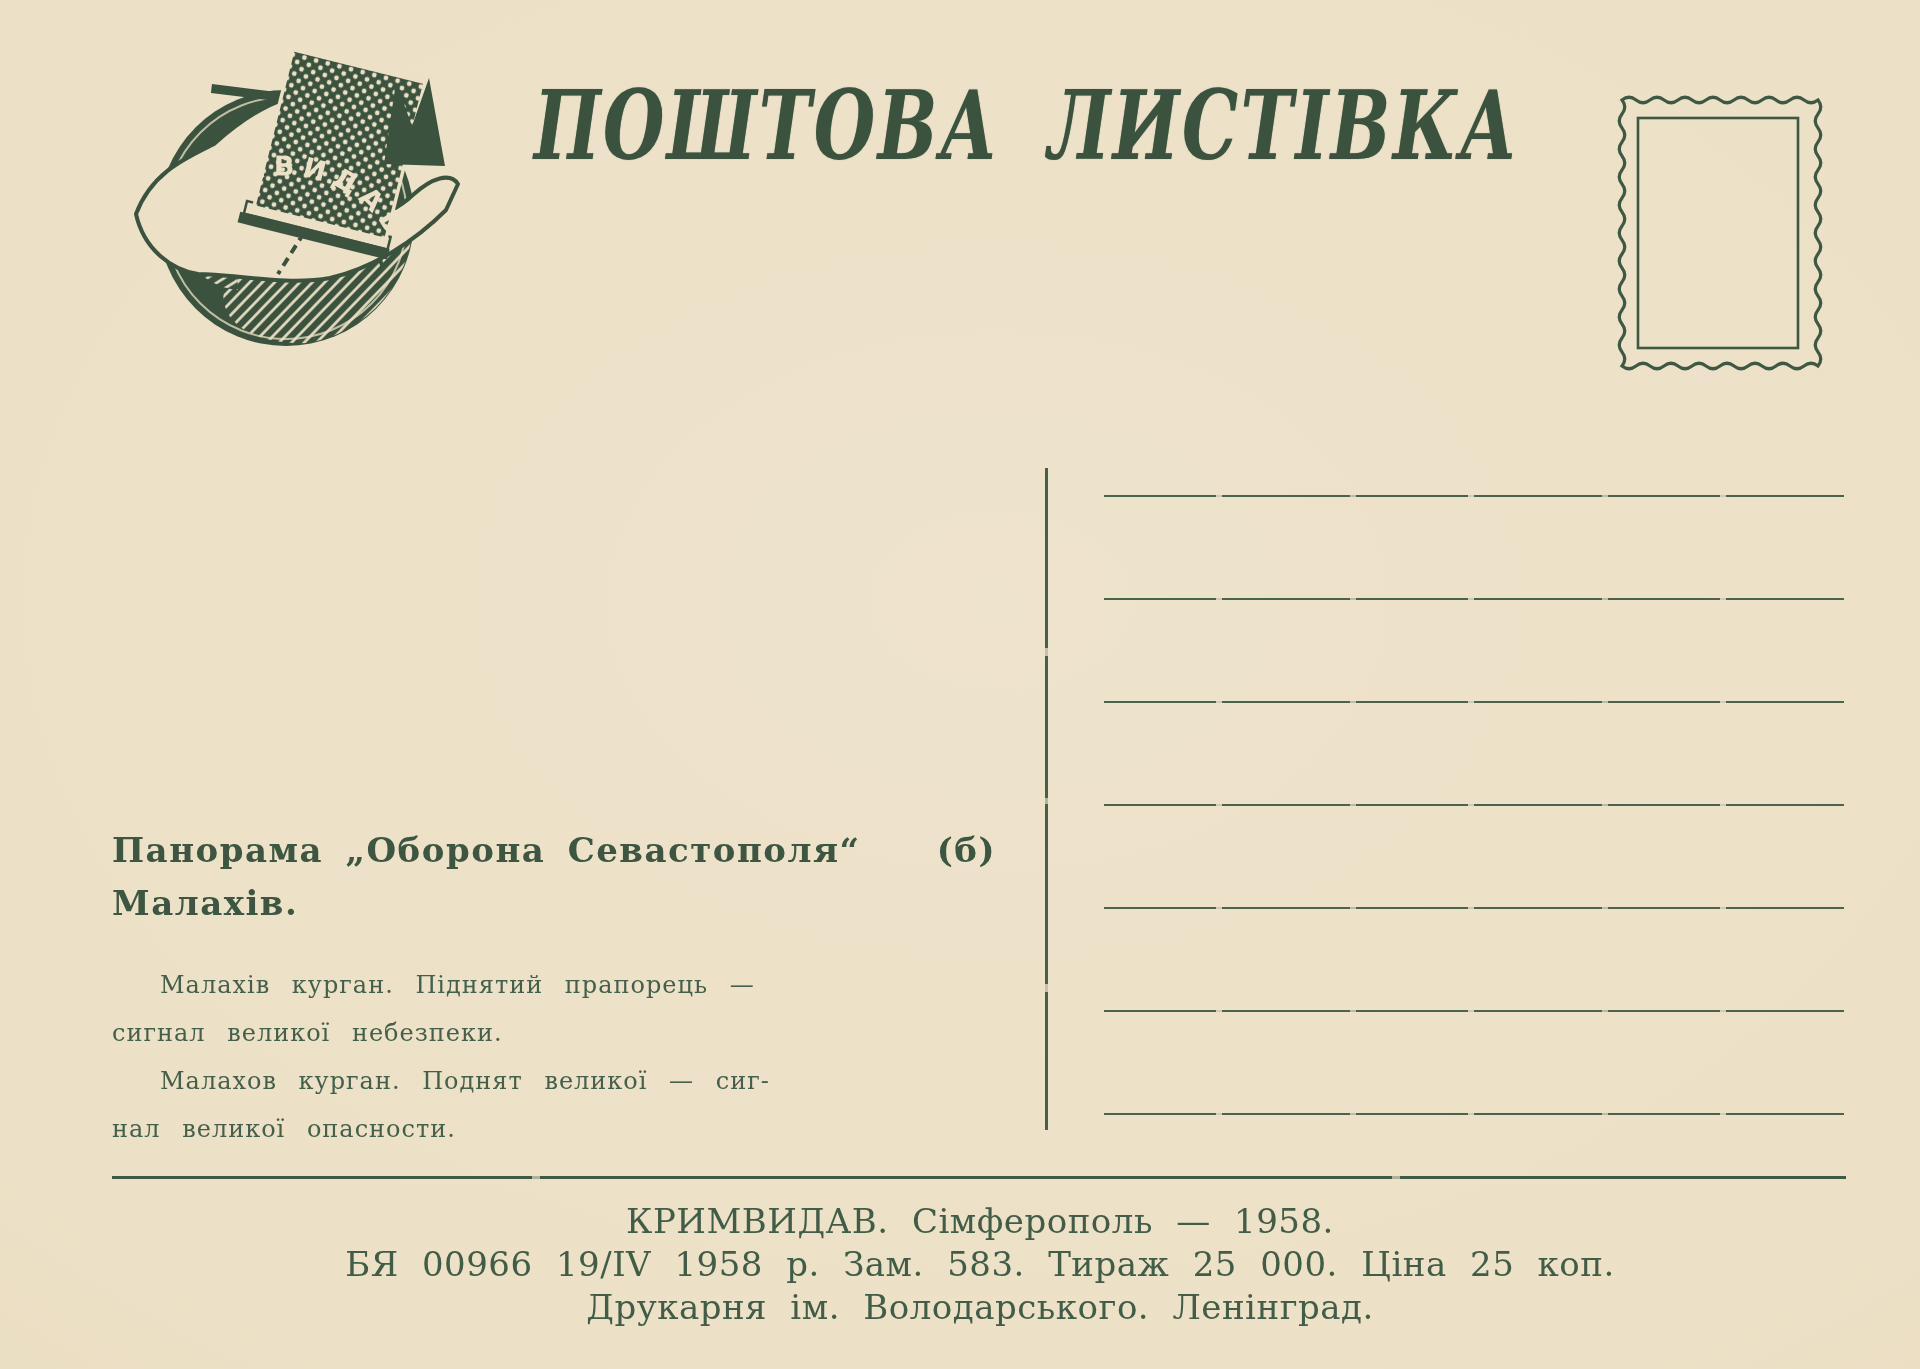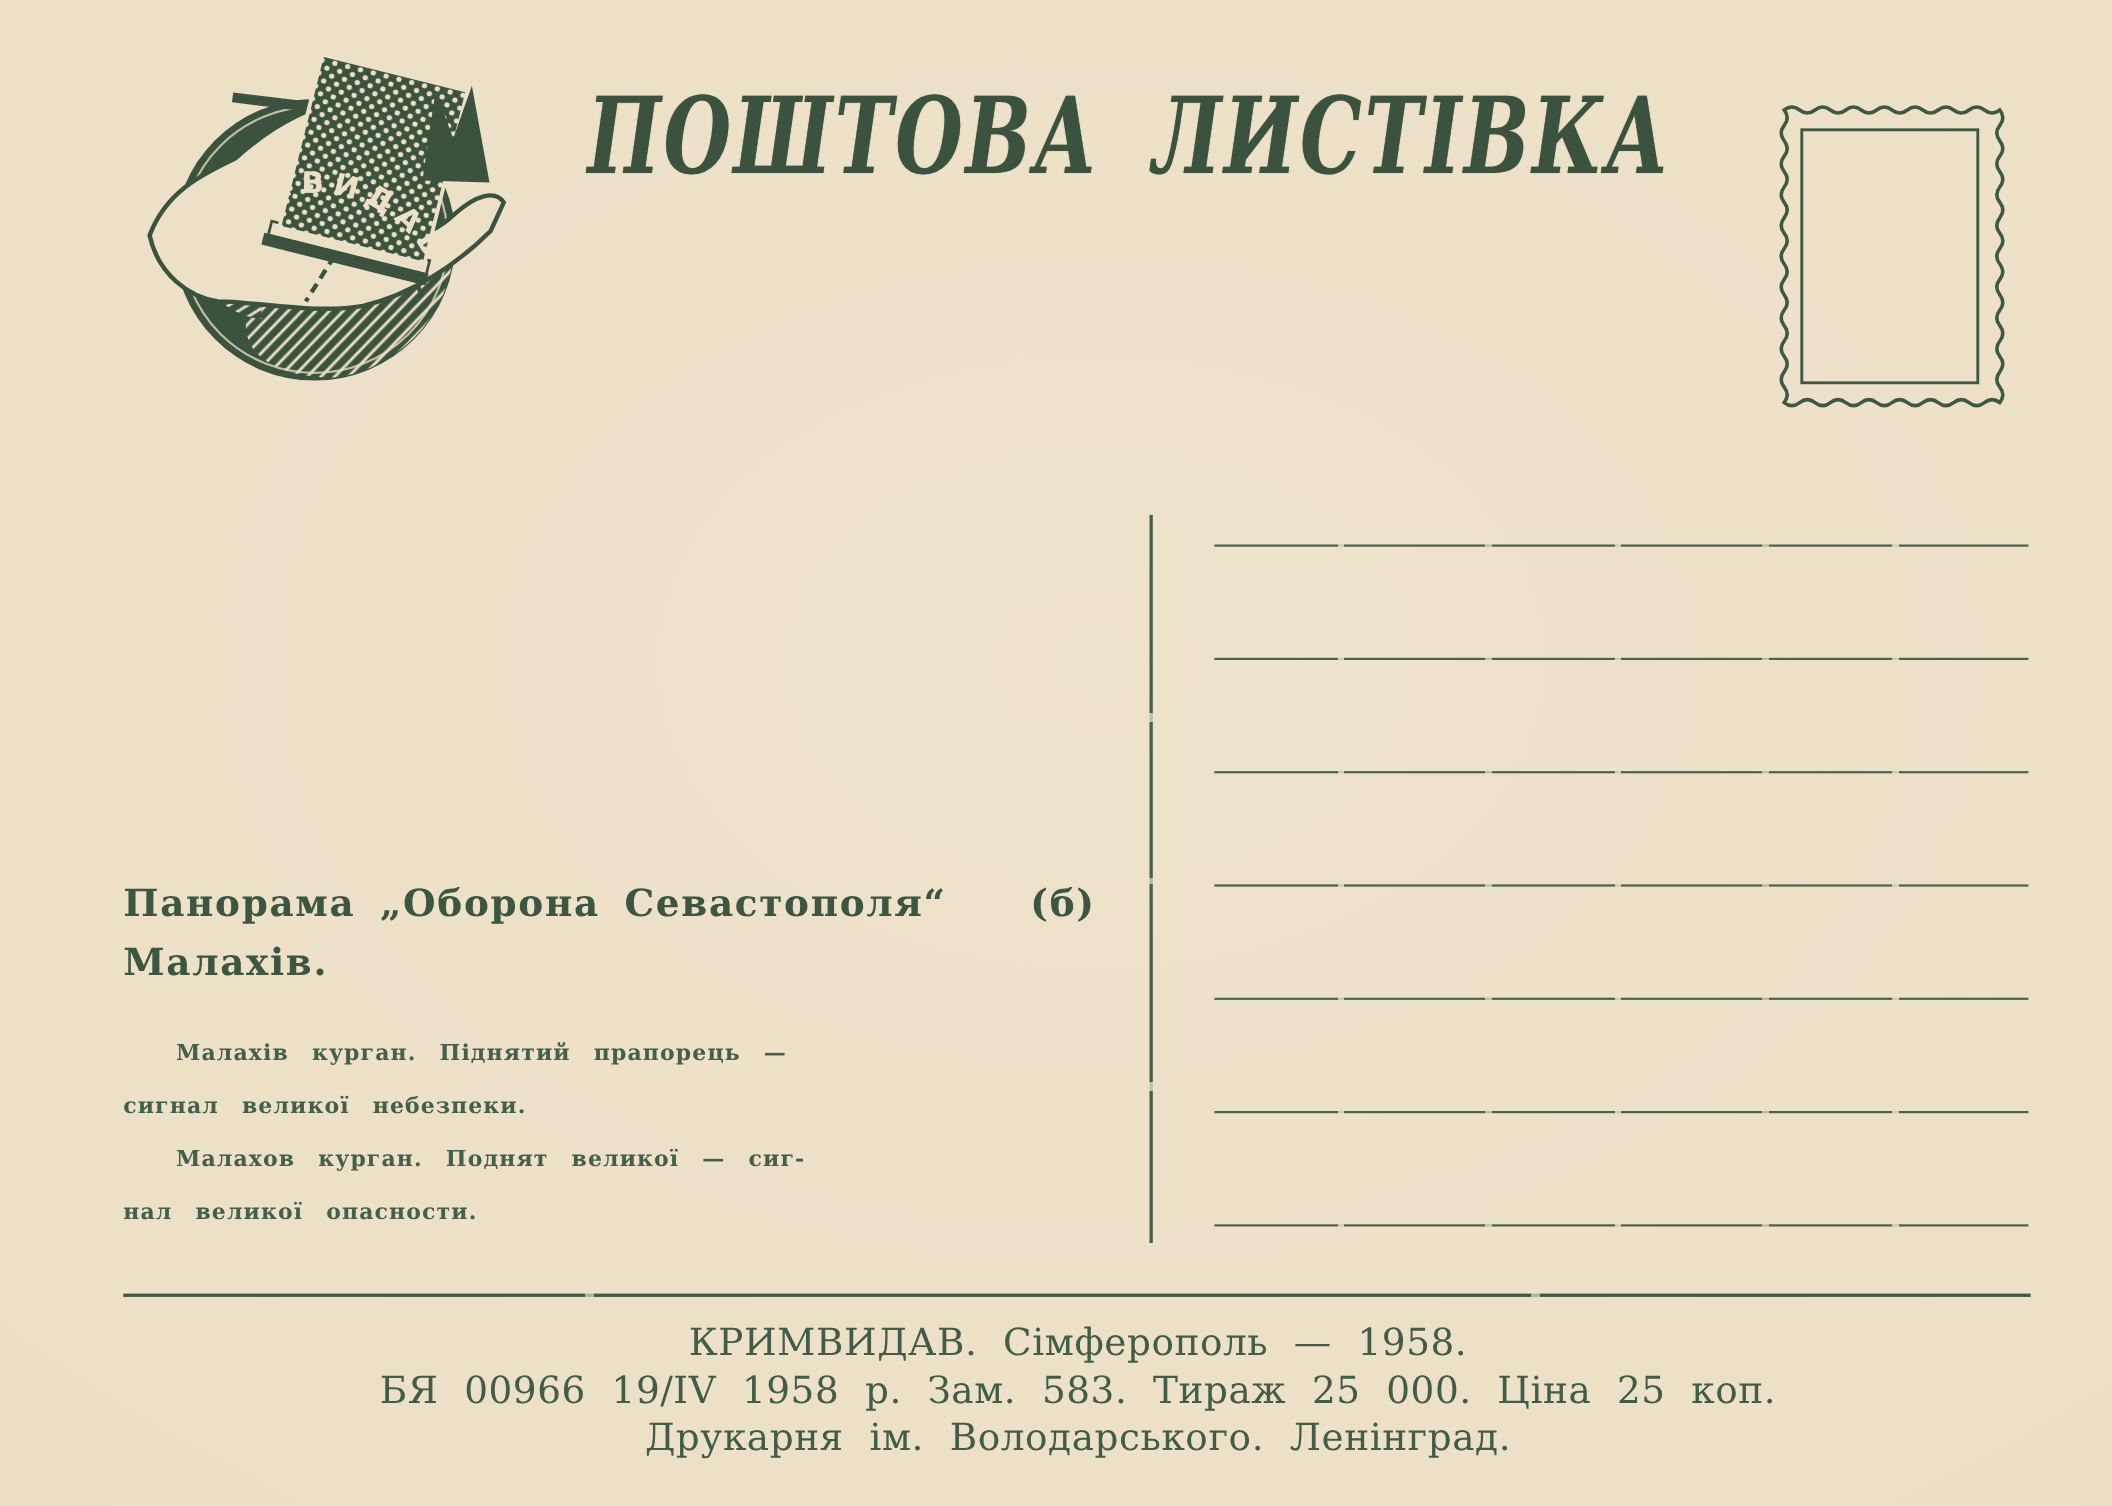--- a/index.html
+++ b/index.html
@@ -36,31 +36,31 @@
   }
   .addr-lines{position:absolute;left:1104px;top:495px;width:740px;height:640px;}
   .addr-line{
     position:absolute;left:0;width:740px;height:2px;
     background:repeating-linear-gradient(90deg,
       #4a634e 0 112px, rgba(74,99,78,.18) 112px 118px,
       #4a634e 118px 246px, rgba(74,99,78,.30) 246px 252px);
   }
 
   
-  .caption{position:absolute;left:112px;top:800px;width:884px;}
+  .caption{position:absolute;left:112px;top:828px;width:884px;}
   .caption-head{
     display:flex;justify-content:space-between;align-items:baseline;
     font-size:34px;font-weight:bold;letter-spacing:1.5px;word-spacing:9px;
     line-height:44px;color:#3c5641;
   }
   .caption-sub{
     font-size:34px;font-weight:bold;letter-spacing:1.5px;
     line-height:44px;margin-top:9px;color:#3c5641;
   }
-  .caption-body{margin-top:36px;font-size:20px;font-weight:bold;
+  .caption-body{margin-top:36px;font-size:24px;font-weight:normal;
     letter-spacing:1px;word-spacing:13px;line-height:48px;color:#44604b;}
   .indent{padding-left:48px;}
 
   
   .imprint-rule{
     position:absolute;left:112px;top:1176px;width:1734px;height:3px;
     background:repeating-linear-gradient(90deg,
       #405945 0 420px, rgba(64,89,69,.35) 420px 428px, #405945 428px 860px);
   }
   .imprint{

